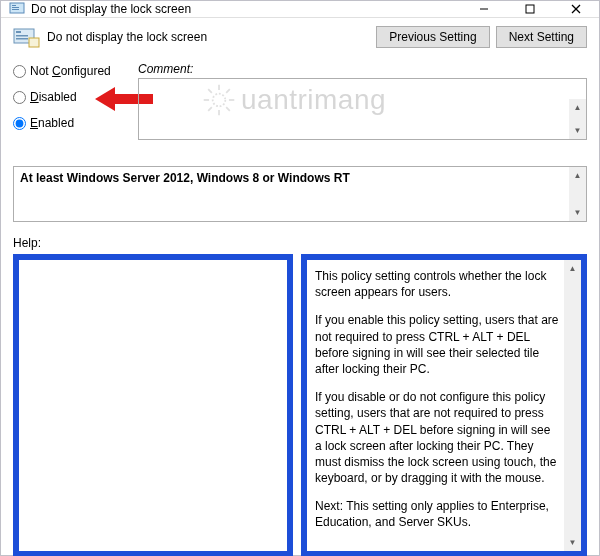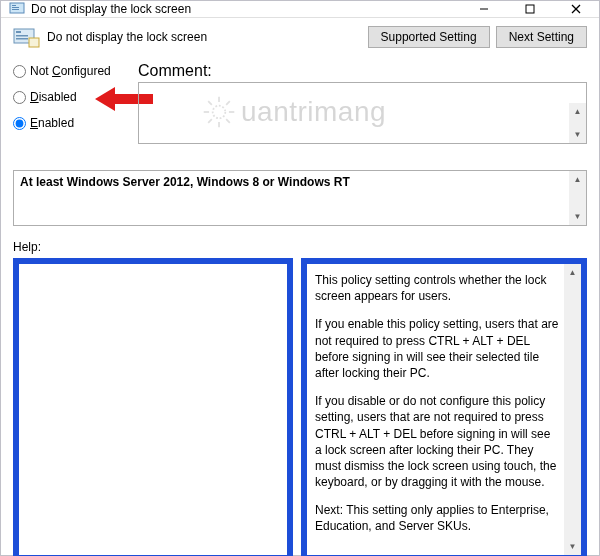--- a/index.html
+++ b/index.html
@@ -51,21 +51,21 @@
 .radios input { margin: 0; }
 
 .arrow-red {
   position: absolute;
   left: 82px;
   top: 23px;
   pointer-events: none;
 }
 
 .comment-block { flex: 1; display: flex; flex-direction: column; }
-.comment-block .lbl { font-size: 16px; margin-bottom: 2px; }
+.comment-block .lbl { font-size: 12px; margin-bottom: 2px; font-style: italic; }
 .comment-area {
   border: 1px solid #aeaeae;
   height: 62px;
   width: 100%;
   position: relative;
 }
 .scrollbar-v {
   position: absolute; right: 0; top: 20px; bottom: 0;
   width: 17px; background: #f0f0f0;
   display: flex; flex-direction: column; justify-content: space-between;
@@ -110,21 +110,21 @@
 .arrow-bottom {
   position: absolute;
   left: 268px;
   top: 8px;
   pointer-events: none;
 }
 
 
 .watermark {
   position: absolute;
-  left: 200px; top: 76px;
+  left: 200px; top: 64px;
   opacity: 0.22;
   pointer-events: none;
   display: flex; align-items: center;
   gap: 4px;
 }
 .watermark .wtxt { font-size: 28px; color: #4a4a4a; letter-spacing: 0.5px; }
 .sunicon { width: 36px; height: 36px; }
 </style>
 </head>
 <body>
@@ -181,21 +181,21 @@
     <div class="header-row">
       <svg class="hicon" viewBox="0 0 28 22">
         <rect x="1" y="3" width="20" height="14" fill="#dbeaf5" stroke="#6a93b8"></rect>
         <rect x="3" y="5" width="5" height="2" fill="#6a93b8"></rect>
         <rect x="3" y="9" width="12" height="1.5" fill="#6a93b8"></rect>
         <rect x="3" y="12" width="12" height="1.5" fill="#6a93b8"></rect>
         <rect x="16" y="12" width="10" height="9" fill="#f7f2d8" stroke="#caa93e"></rect>
       </svg>
       <span class="htitle">Do not display the lock screen</span>
       <div class="nav-btns">
-        <button class="btn"><span>Supported Setting</span></button>
+        <button class="btn"><span>Previous Setting</span></button>
         <button class="btn"><span>Next Setting</span></button>
       </div>
     </div>
 
     <div class="upper">
       <div class="radios">
         <label>
           <input type="radio" name="state" style="">
           <span>Not <span class="u">C</span>onfigured</span>
         </label>

